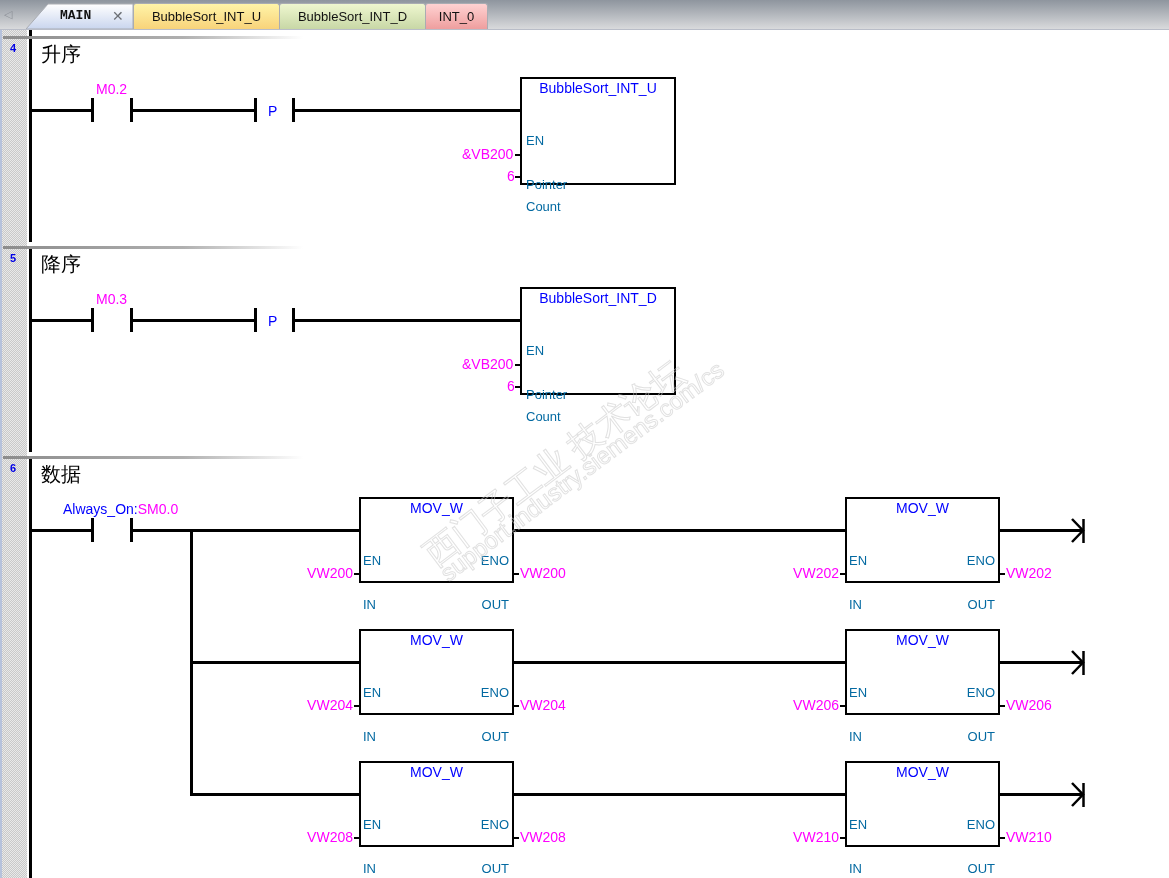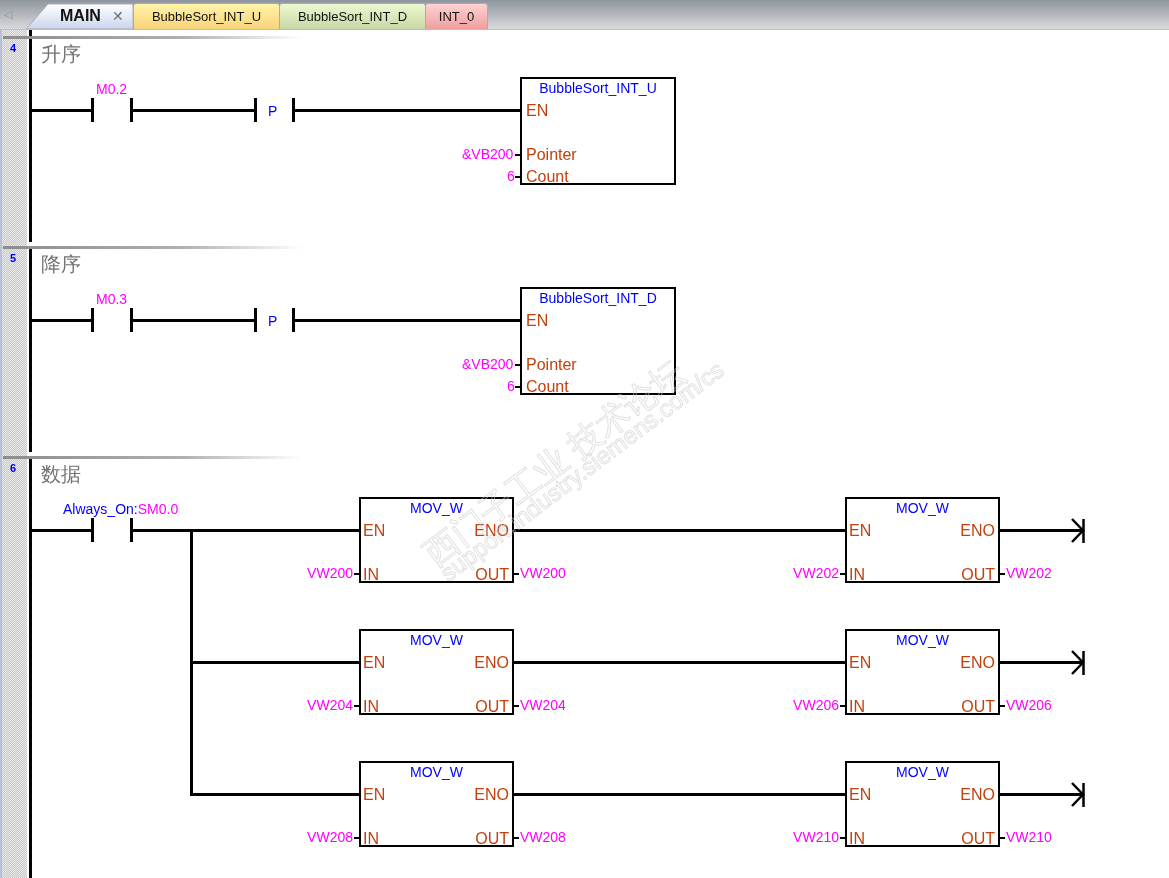--- a/index.html
+++ b/index.html
@@ -24,21 +24,21 @@
     border: 1px solid #a9acb2; border-bottom: none; border-radius: 3px 3px 0 0;
     cursor: pointer;
   }
   .tab-main {
     left: 26px; width: 108px; border: none; background: transparent;
   }
   .tab-main .tab-bg {
     position: absolute; left: 0; top: 0; width: 108px; height: 26px;
   }
   .tab-main .label {
-    position: absolute; left: 34px; top: 0; font-weight: bold; font-size: 16px;
+    position: absolute; left: 34px; top: 0; font-weight: bold; font-size: 13px; font-family: Liberation Mono, monospace;
   }
   .tab-main .close {
     position: absolute; left: 86px; top: 0; color: #6b6f75; font-size: 14px;
   }
   .tab-u { left: 133px; width: 147px; background: linear-gradient(#fff4a8, #f8d37a); }
   .tab-d { left: 279px; width: 147px; background: linear-gradient(#eef7cf, #c8d7a6); }
   .tab-i { left: 425px; width: 63px; background: linear-gradient(#ffd2d2, #ee9e9e); }
 
   
   .editor { position: absolute; left: 0; top: 30px; width: 1169px; height: 848px; }
@@ -52,34 +52,34 @@
     border-left: 2px solid #b6c2dc; box-sizing: border-box;
   }
   .netsep {
     position: absolute; left: 3px; height: 3px; width: 300px;
     background: linear-gradient(to right, #8c8c8c, #b0b0b0 60%, rgba(255,255,255,0));
   }
   .netnum {
     position: absolute; left: 10px; font-size: 11px; font-weight: bold; color: #0000e6;
   }
   .nettitle {
-    position: absolute; left: 41px; font-size: 20px; color: #737373;
+    position: absolute; left: 41px; font-size: 20px; color: #000000;
     font-family: "DejaVu Sans", sans-serif;
   }
   .rail { position: absolute; left: 29px; width: 3px; background: #000; }
   .line { position: absolute; background: #000; }
   .contact-bar { position: absolute; width: 3px; height: 24px; background: #000; }
   .magenta { color: #ff00ff; }
   .blue { color: #0000ff; }
   .lbl { position: absolute; font-size: 14px; white-space: nowrap; line-height: 16px; }
   .box {
     position: absolute; border: 2px solid #000; box-sizing: border-box; background: #fff;
   }
   .box .title { position: absolute; left: 0; right: 0; top: 1px; text-align: center; font-size: 14px; color: #0000ff; line-height: 16px; }
-  .pin { position: absolute; font-size: 16px; color: #c2410c; line-height: 16px; }
+  .pin { position: absolute; font-size: 13px; color: #0369a1; line-height: 16px; margin-top: 30px; }
   .tick { position: absolute; width: 6px; height: 2px; background: #000; }
   .coil-end { position: absolute; width: 16px; height: 26px; }
   .watermark {
     position: absolute; left: 395px; top: 280px; width: 420px; height: 300px;
     pointer-events: none; opacity: 0.55;
   }
   .wm-line {
     position: absolute; white-space: nowrap; color: transparent;
     -webkit-text-stroke: 1px #c9c9c9; transform-origin: left top;
   }

